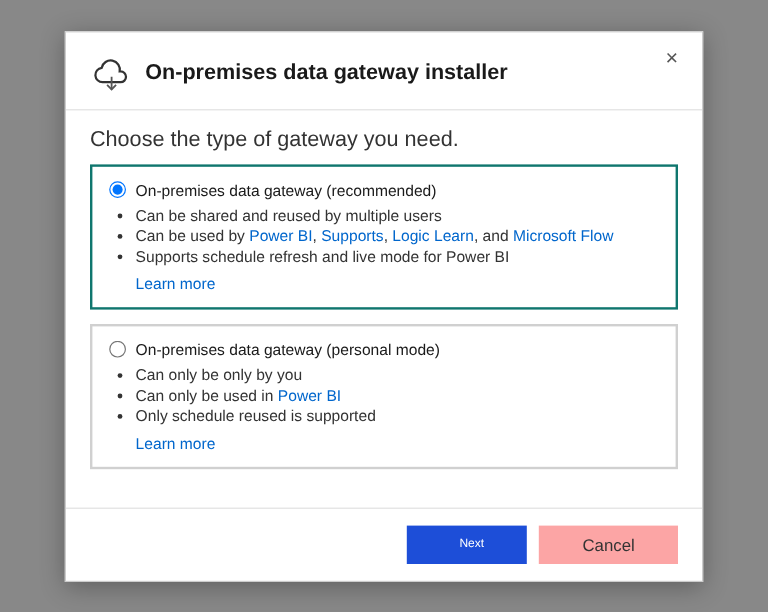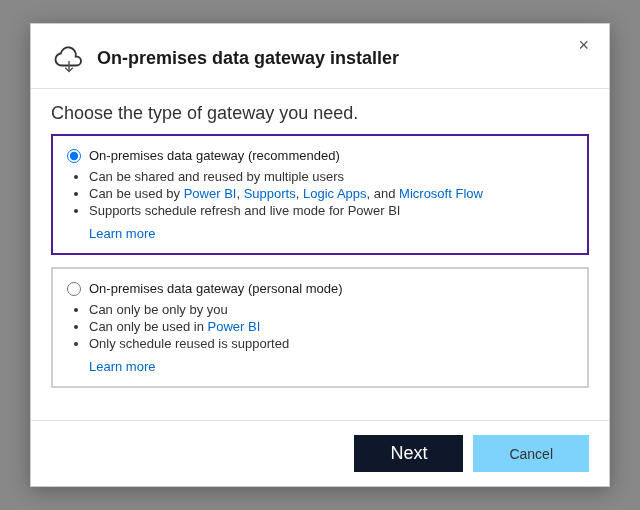--- a/index.html
+++ b/index.html
@@ -8,21 +8,21 @@
       display: flex;
       align-items: center;
       justify-content: center;
       width: 640px;
       height: 510px;
       font-family: 'Segoe UI', Arial, sans-serif;
       font-size: 13px;
     }
     .dialog {
       background: #fff;
-      width: 580px;
+      width: 532px;
       border: 1px solid #ccc;
       box-shadow: 0 4px 20px rgba(0,0,0,0.3);
       position: relative;
     }
     .title-bar {
       display: flex;
       align-items: center;
       padding: 16px 20px 12px 20px;
       border-bottom: 1px solid #e0e0e0;
     }
@@ -56,21 +56,21 @@
     }
     .options-area {
       padding: 0 20px 20px 20px;
     }
     .option-box {
       border: 2px solid #d0d0d0;
       padding: 12px 14px;
       margin-bottom: 12px;
     }
     .option-box.selected {
-      border: 2px solid #4c1d95;
+      border: 2px solid #0f766e;
     }
     .option-header {
       display: flex;
       align-items: center;
       margin-bottom: 6px;
     }
     .radio-input {
       margin-right: 8px;
       width: 14px;
       height: 14px;
@@ -103,30 +103,31 @@
       color: #0066cc;
     }
     .footer {
       display: flex;
       justify-content: flex-end;
       padding: 14px 20px;
       border-top: 1px solid #e0e0e0;
       gap: 10px;
     }
     .btn-next {
-      background: #0f172a;
+      background: #1d4ed8;
       color: #fff;
       border: none;
       padding: 8px 36px;
-      font-size: 18px;
+      font-size: 10px;
       cursor: pointer;
       min-width: 100px;
+      text-align: right;
     }
     .btn-cancel {
-      background: #7dd3fc;
+      background: #fca5a5;
       color: #333;
       border: none;
       padding: 8px 36px;
       font-size: 14px;
       cursor: pointer;
       min-width: 100px;
     }
   </style>
 </head>
 <body>
@@ -146,21 +147,21 @@
 
   <div class="options-area">
 
     <div class="option-box selected">
       <div class="option-header">
         <input type="radio" class="radio-input" name="gateway" checked="" style="">
         <span class="option-title">On-premises data gateway (recommended)</span>
       </div>
       <ul class="option-bullets">
         <li>Can be shared and reused by multiple users</li>
-        <li>Can be used by <span class="highlight-text">Power BI</span>, <span class="highlight-text">Supports</span>, <span class="highlight-text">Logic Apps</span>, and <span class="highlight-text">Microsoft Flow</span></li>
+        <li>Can be used by <span class="highlight-text">Power BI</span>, <span class="highlight-text">Supports</span>, <span class="highlight-text">Logic Learn</span>, and <span class="highlight-text">Microsoft Flow</span></li>
         <li>Supports schedule refresh and live mode for Power BI</li>
       </ul>
       <a class="link-text">Learn more</a>
     </div>
 
     <div class="option-box">
       <div class="option-header">
         <input type="radio" class="radio-input" name="gateway" style="">
         <span class="option-title">On-premises data gateway (personal mode)</span>
       </div>

